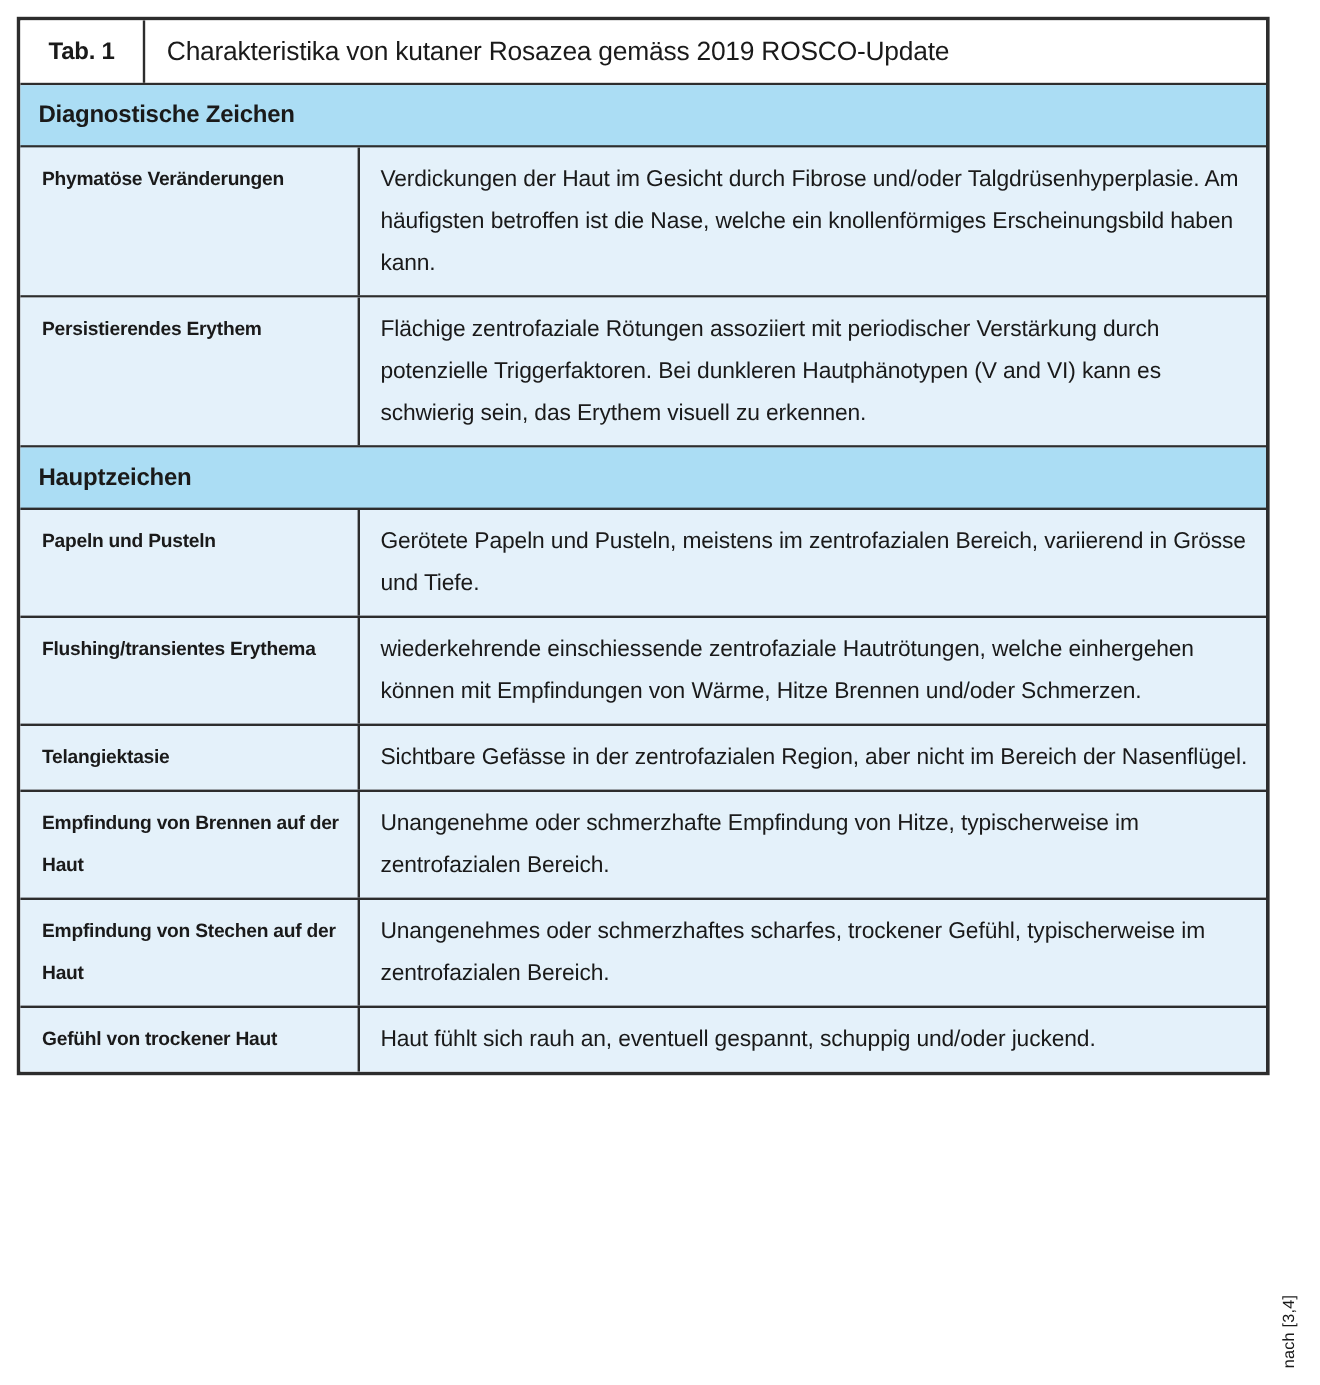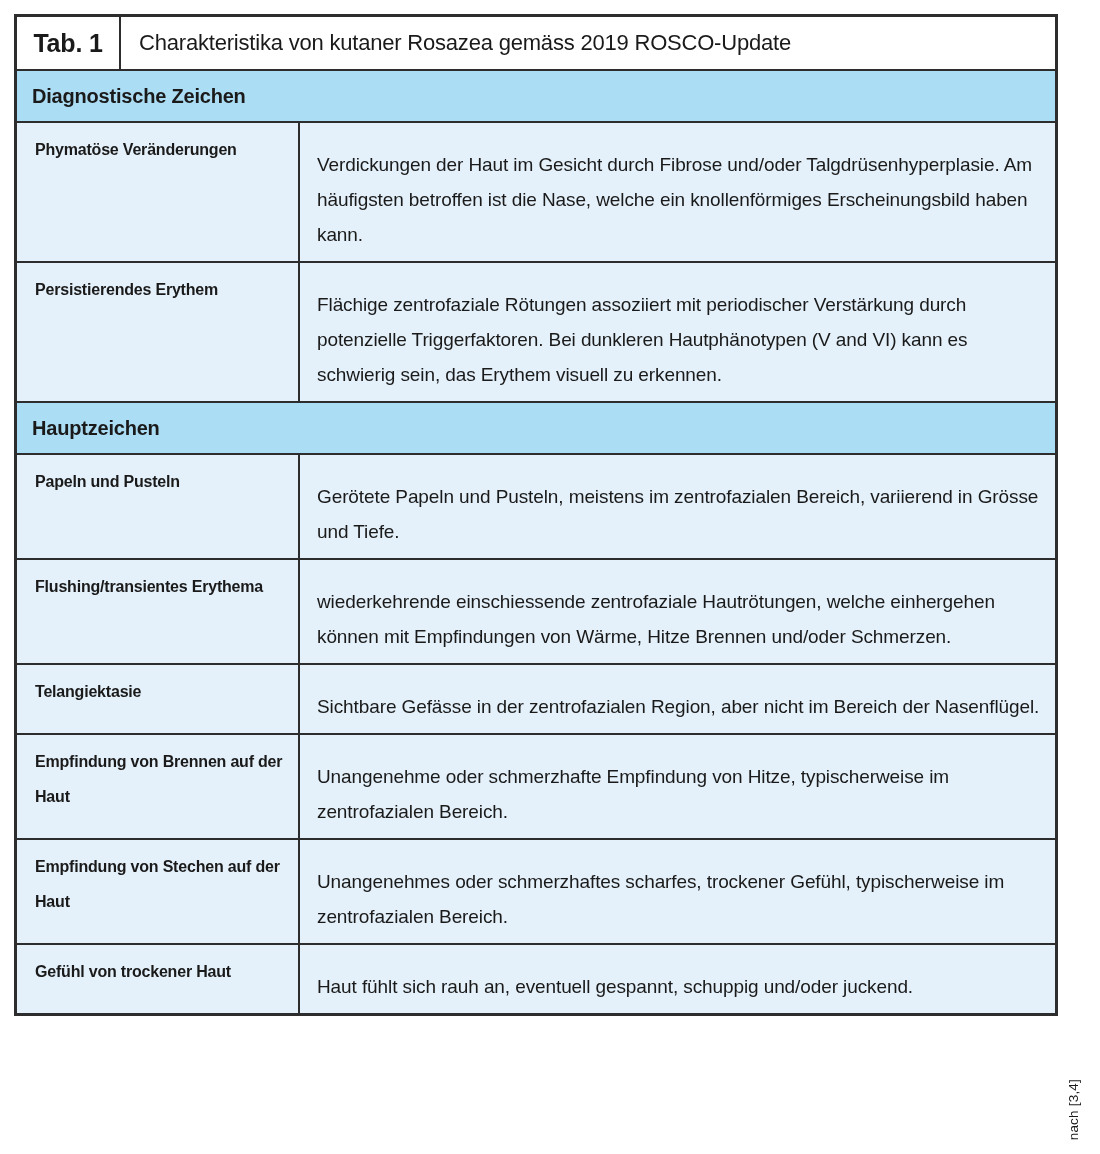--- a/index.html
+++ b/index.html
@@ -31,21 +31,21 @@
     border-bottom: 2px solid #2d2d2d;
     min-height: 52px;
   }
   .tag-cell {
     box-sizing: border-box;
     width: 104px;
     display: flex;
     align-items: center;
     justify-content: center;
     font-weight: bold;
-    font-size: 25px;
+    font-size: 20px;
     letter-spacing: -0.2px;
     border-right: 2px solid #2d2d2d;
   }
   .title-cell {
     flex: 1;
     display: flex;
     align-items: center;
     padding: 0 26px 0 18px;
     font-size: 22px;
     letter-spacing: -0.2px;
@@ -73,21 +73,21 @@
     padding: 9px 12px 9px 18px;
     font-weight: bold;
     font-size: 16px;
     line-height: 35px;
     letter-spacing: -0.2px;
     border-right: 2px solid #2d2d2d;
   }
   .desc {
     box-sizing: border-box;
     flex: 1;
-    padding: 24px 14px 9px 17px;
+    padding: 9px 14px 9px 17px;
     font-size: 19px;
     line-height: 35px;
     letter-spacing: -0.1px;
   }
   .row-oedem .desc, .row-oedem .term {
     padding-top: 12px;
     padding-bottom: 12px;
   }
   .source-note {
     position: absolute;

